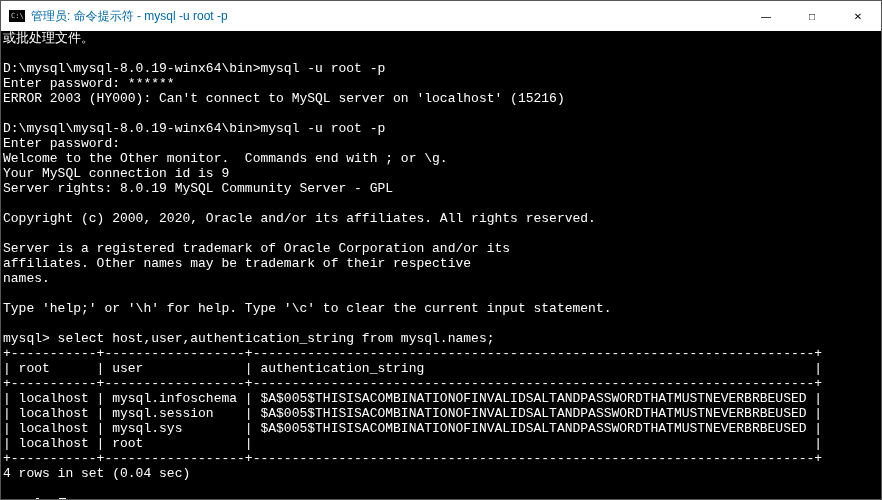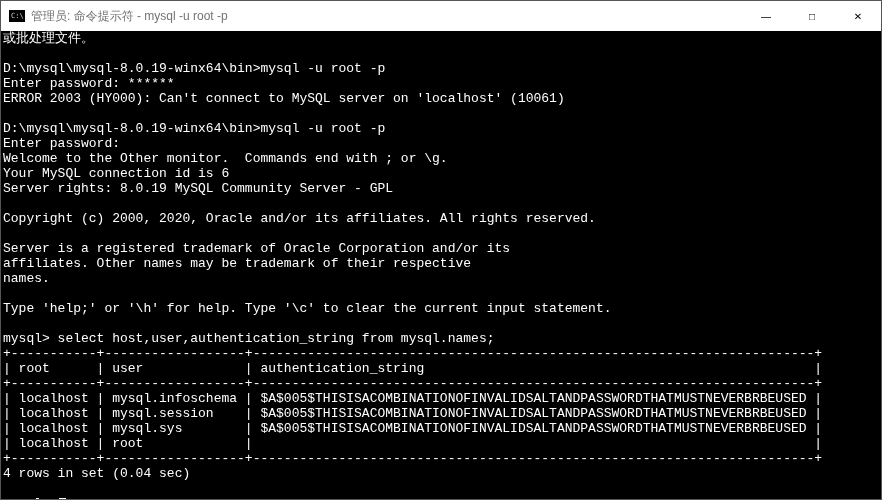--- a/index.html
+++ b/index.html
@@ -1,21 +1,21 @@
 <!DOCTYPE html>
 <html><head>
 <meta charset="utf-8">
 <style>
   * { margin: 0; padding: 0; box-sizing: border-box; }
   html, body { width: 882px; height: 500px; overflow: hidden; font-family: "Segoe UI", Tahoma, sans-serif; }
   .window { width: 882px; height: 500px; background: #ffffff; border: 1px solid #555; display: flex; flex-direction: column; }
   .titlebar { height: 30px; background: #ffffff; display: flex; align-items: center; }
   .titlebar-icon { width: 16px; height: 12px; margin: 0 6px 0 8px; display: inline-block; }
   .titlebar-icon svg { display: block; }
-  .title-text { font-size: 12px; color: #737373; flex: 0 0 auto; white-space: nowrap; }
+  .title-text { font-size: 12px; color: #0369a1; flex: 0 0 auto; white-space: nowrap; }
   .spacer { flex: 1; }
   .win-controls { display: flex; height: 100%; }
   .win-btn { width: 46px; height: 100%; display: flex; align-items: center; justify-content: center; font-size: 10px; color: #000; }
   .terminal { flex: 1; background: #000000; color: #ffffff; font-family: "NSimSun","SimSun","Consolas","Courier New",monospace; font-size: 13px; line-height: 15px; white-space: pre; padding: 0 2px; overflow: hidden; letter-spacing: 0; }
   .prompt::after { content: ""; display:inline-block; width:7px; height:13px; background:#fff; vertical-align: text-bottom; margin-left:1px; animation: blink 1s step-end infinite; }
   @keyframes blink { 50% { opacity: 0; } }
 </style>
 </head>
 <body>
 
@@ -40,26 +40,26 @@
       <div class="win-btn win-close">
           <span>✕</span>
         </div>
     </div>
   </div>
 
   <div class="terminal"><span>或批处理文件。</span>
 
 <span>D:\mysql\mysql-8.0.19-winx64\bin&gt;</span><span>mysql -u root -p</span>
 <span>Enter password: </span><span>******</span>
-<span>ERROR 2003 (HY000): Can't connect to MySQL server on 'localhost' (10061)</span>
+<span>ERROR 2003 (HY000): Can't connect to MySQL server on 'localhost' (15216)</span>
 
 <span>D:\mysql\mysql-8.0.19-winx64\bin&gt;</span><span>mysql -u root -p</span>
 <span>Enter password:</span>
 <span>Welcome to the Other monitor.  Commands end with ; or \g.</span>
-<span>Your MySQL connection id is 6</span>
+<span>Your MySQL connection id is 9</span>
 <span>Server rights: 8.0.19 MySQL Community Server - GPL</span>
 
 <span>Copyright (c) 2000, 2020, Oracle and/or its affiliates. All rights reserved.</span>
 
 <span>Server is a registered trademark of Oracle Corporation and/or its</span>
 <span>affiliates. Other names may be trademark of their respective</span>
 <span>names.</span>
 
 <span>Type 'help;' or '\h' for help. Type '\c' to clear the current input statement.</span>
 

